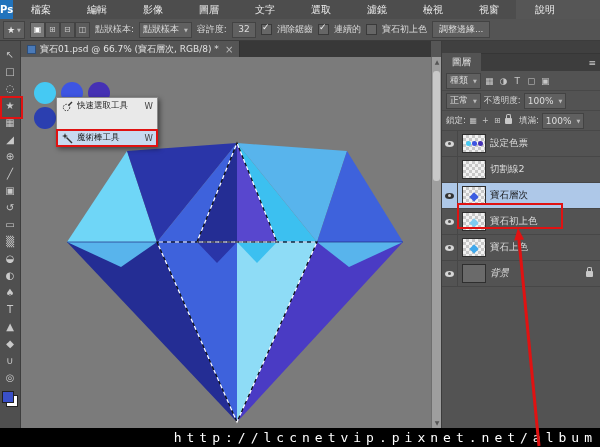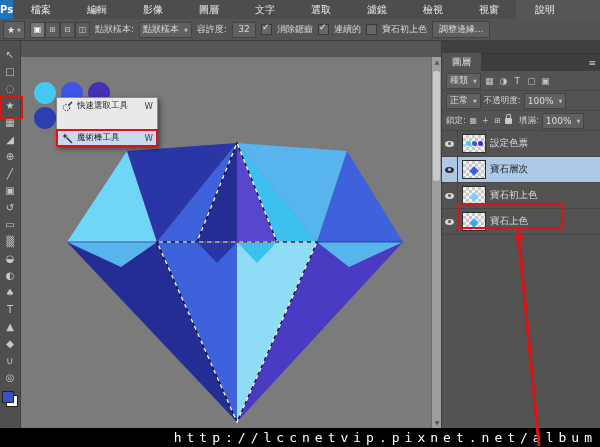--- a/index.html
+++ b/index.html
@@ -202,20 +202,27 @@
     <div class="tool">
         <span>◎</span>
       </div>
     <div class="swatches">
       <div class="swatch back"></div>
       <div class="swatch front"></div>
     </div>
     <div class="tool-redbox"></div>
   </div>
 
+  <div class="tabbar">
+    <div class="doctab">
+      <span class="dticon"></span>
+      <span class="dttitle">寶石01.psd @ 66.7% (寶石層次, RGB/8) *</span>
+      <span class="dtclose">×</span>
+    </div>
+  </div>
 
   <div class="canvas">
 
     <svg class="gem" width="340" height="290" viewBox="0 0 340 290">
       <g>
         <polygon points="2,105 92,105 172,285" fill="#242d94"></polygon>
         <polygon points="92,105 172,105 172,285" fill="#3e62dc"></polygon>
         <polygon points="172,105 252,105 172,285" fill="#8edcf6"></polygon>
         <polygon points="252,105 338,105 172,285" fill="#4a3bc4"></polygon>
         <polygon points="2,105 92,105 56,130" fill="#58b4ec"></polygon>
@@ -325,20 +332,27 @@
         <div class="eyecell">
             <span class="eye on"></span>
           </div>
         <div class="thumb">
             <i class="dot d1"></i>
             <i class="dot d2"></i>
             <i class="dot d3"></i>
           </div>
         <span class="lname">設定色票</span>
       </div>
+      <div class="lrow">
+        <div class="eyecell">
+            <span class="eye"></span>
+          </div>
+        <div class="thumb"></div>
+        <span class="lname">切割線2</span>
+      </div>
       <div class="lrow selected">
         <div class="eyecell">
             <span class="eye on"></span>
           </div>
         <div class="thumb">
             <span class="mini royal">◆</span>
           </div>
         <span class="lname">寶石層次</span>
       </div>
       <div class="lrow">
@@ -351,20 +365,28 @@
         <span class="lname">寶石初上色</span>
       </div>
       <div class="lrow">
         <div class="eyecell">
             <span class="eye on"></span>
           </div>
         <div class="thumb">
             <span class="mini mid">◆</span>
           </div>
         <span class="lname">寶石上色</span>
+      </div>
+      <div class="lrow">
+        <div class="eyecell">
+            <span class="eye on"></span>
+          </div>
+        <div class="thumb solid"></div>
+        <span class="lname iname">背景</span>
+        <span class="locky bgl"></span>
       </div>
     </div>
     <div class="panel-redbox"></div>
   </div>
 
   <div class="watermark">
     <span>http://lccnetvip.pixnet.net/album</span>
   </div>
 
   <svg class="annot" width="600" height="447" viewBox="0 0 600 447">

